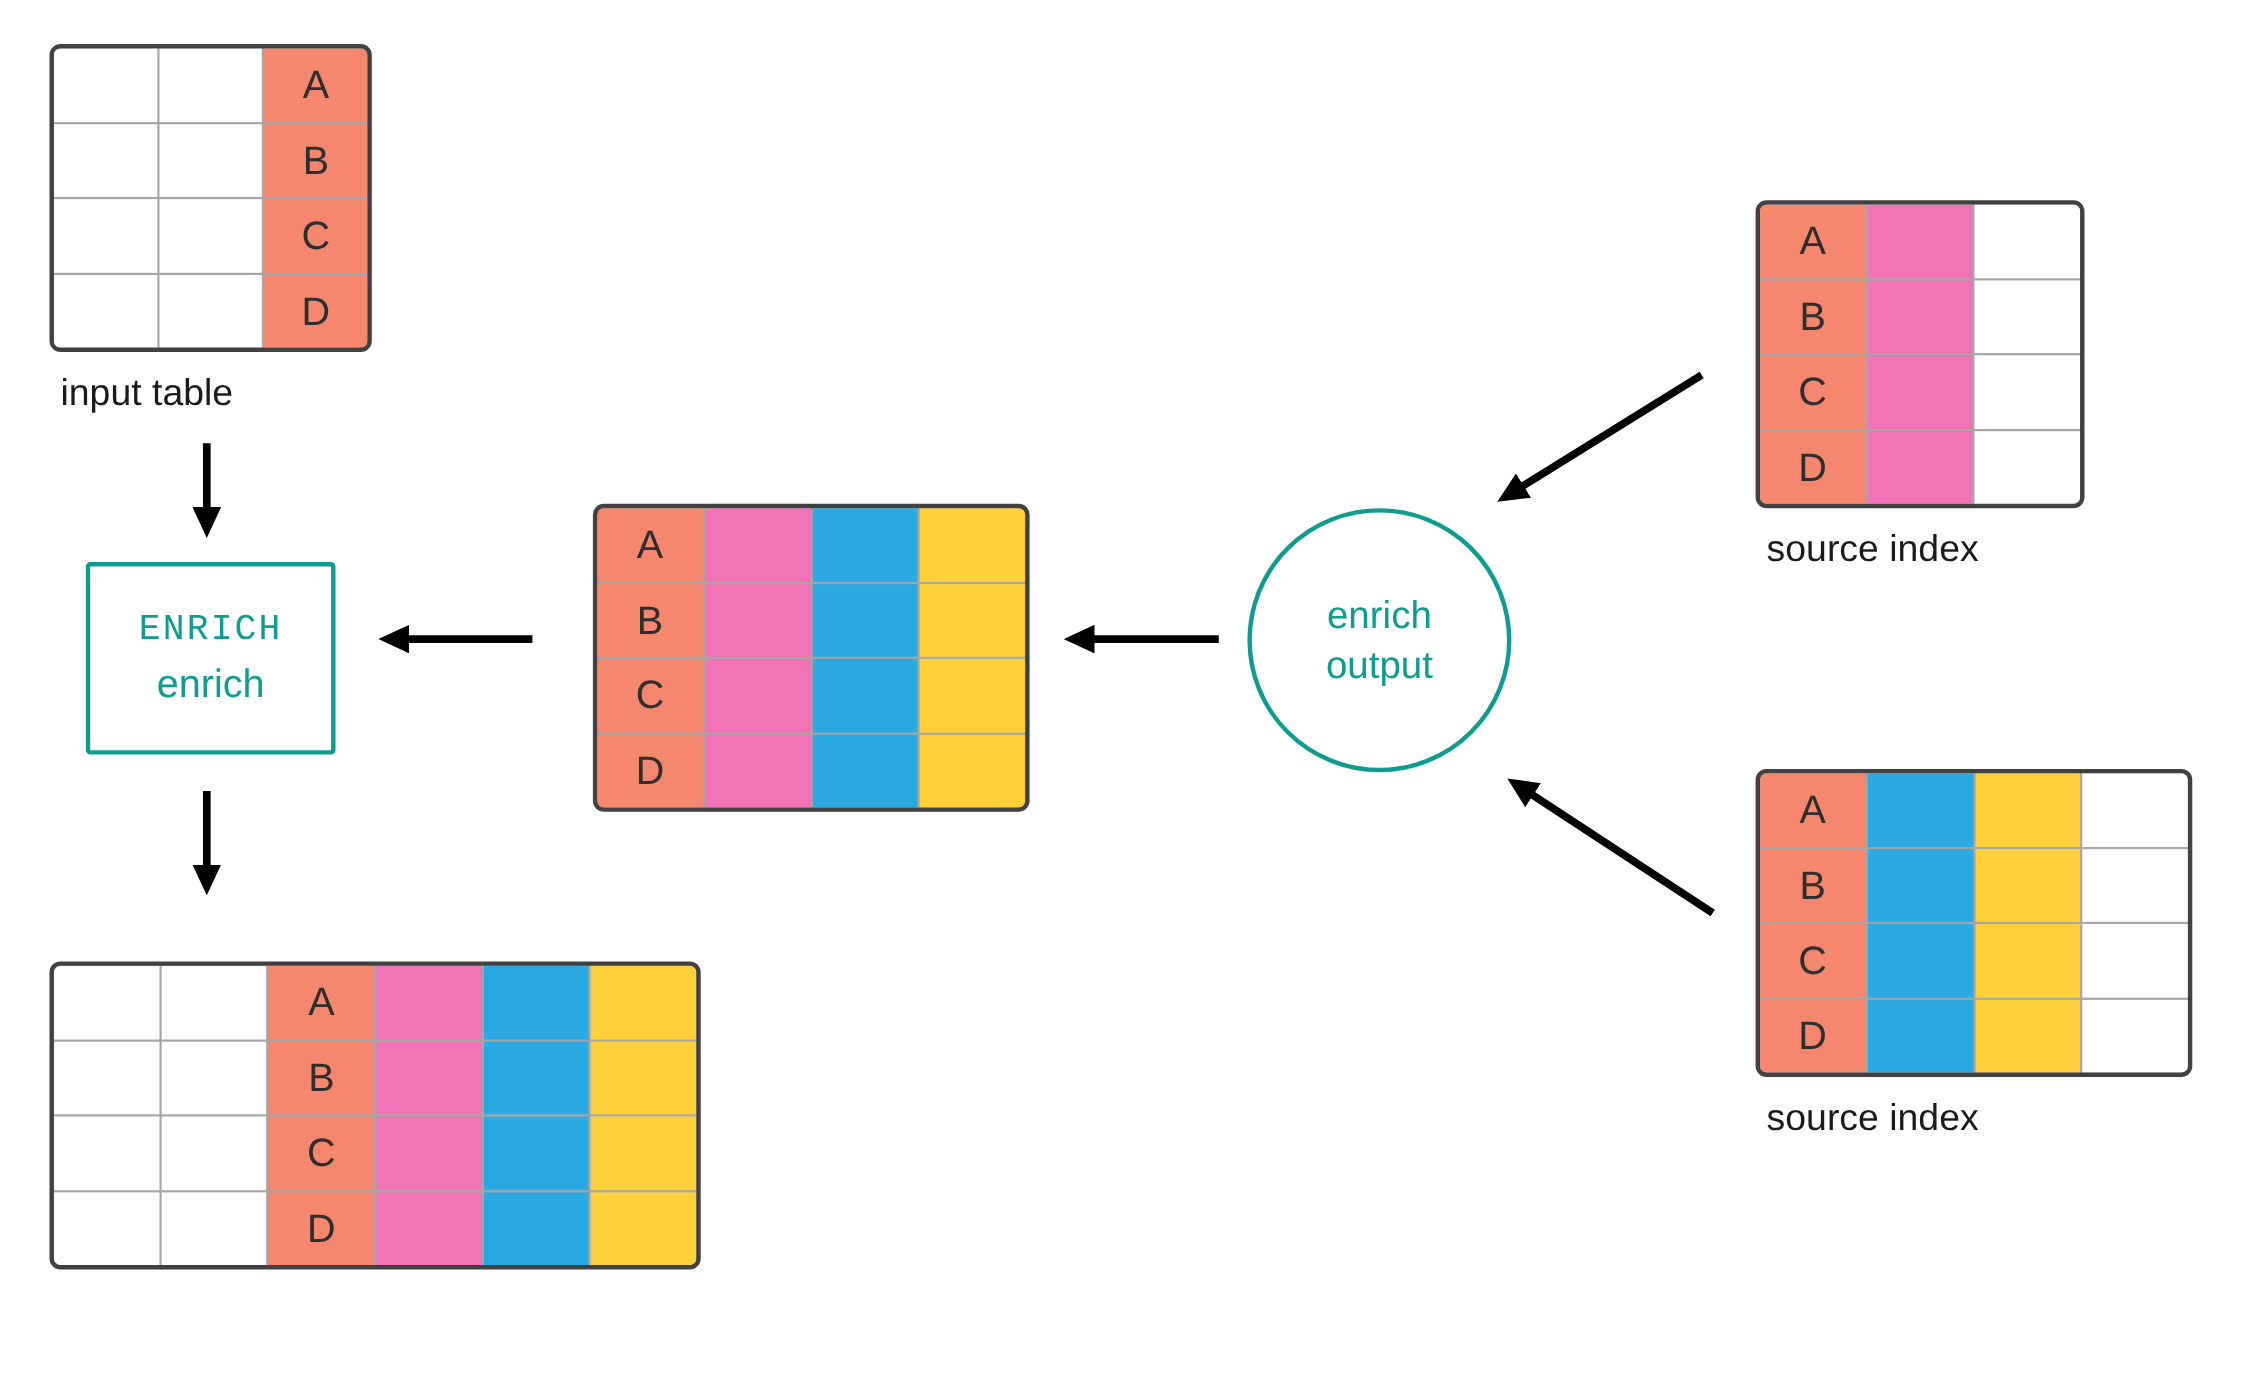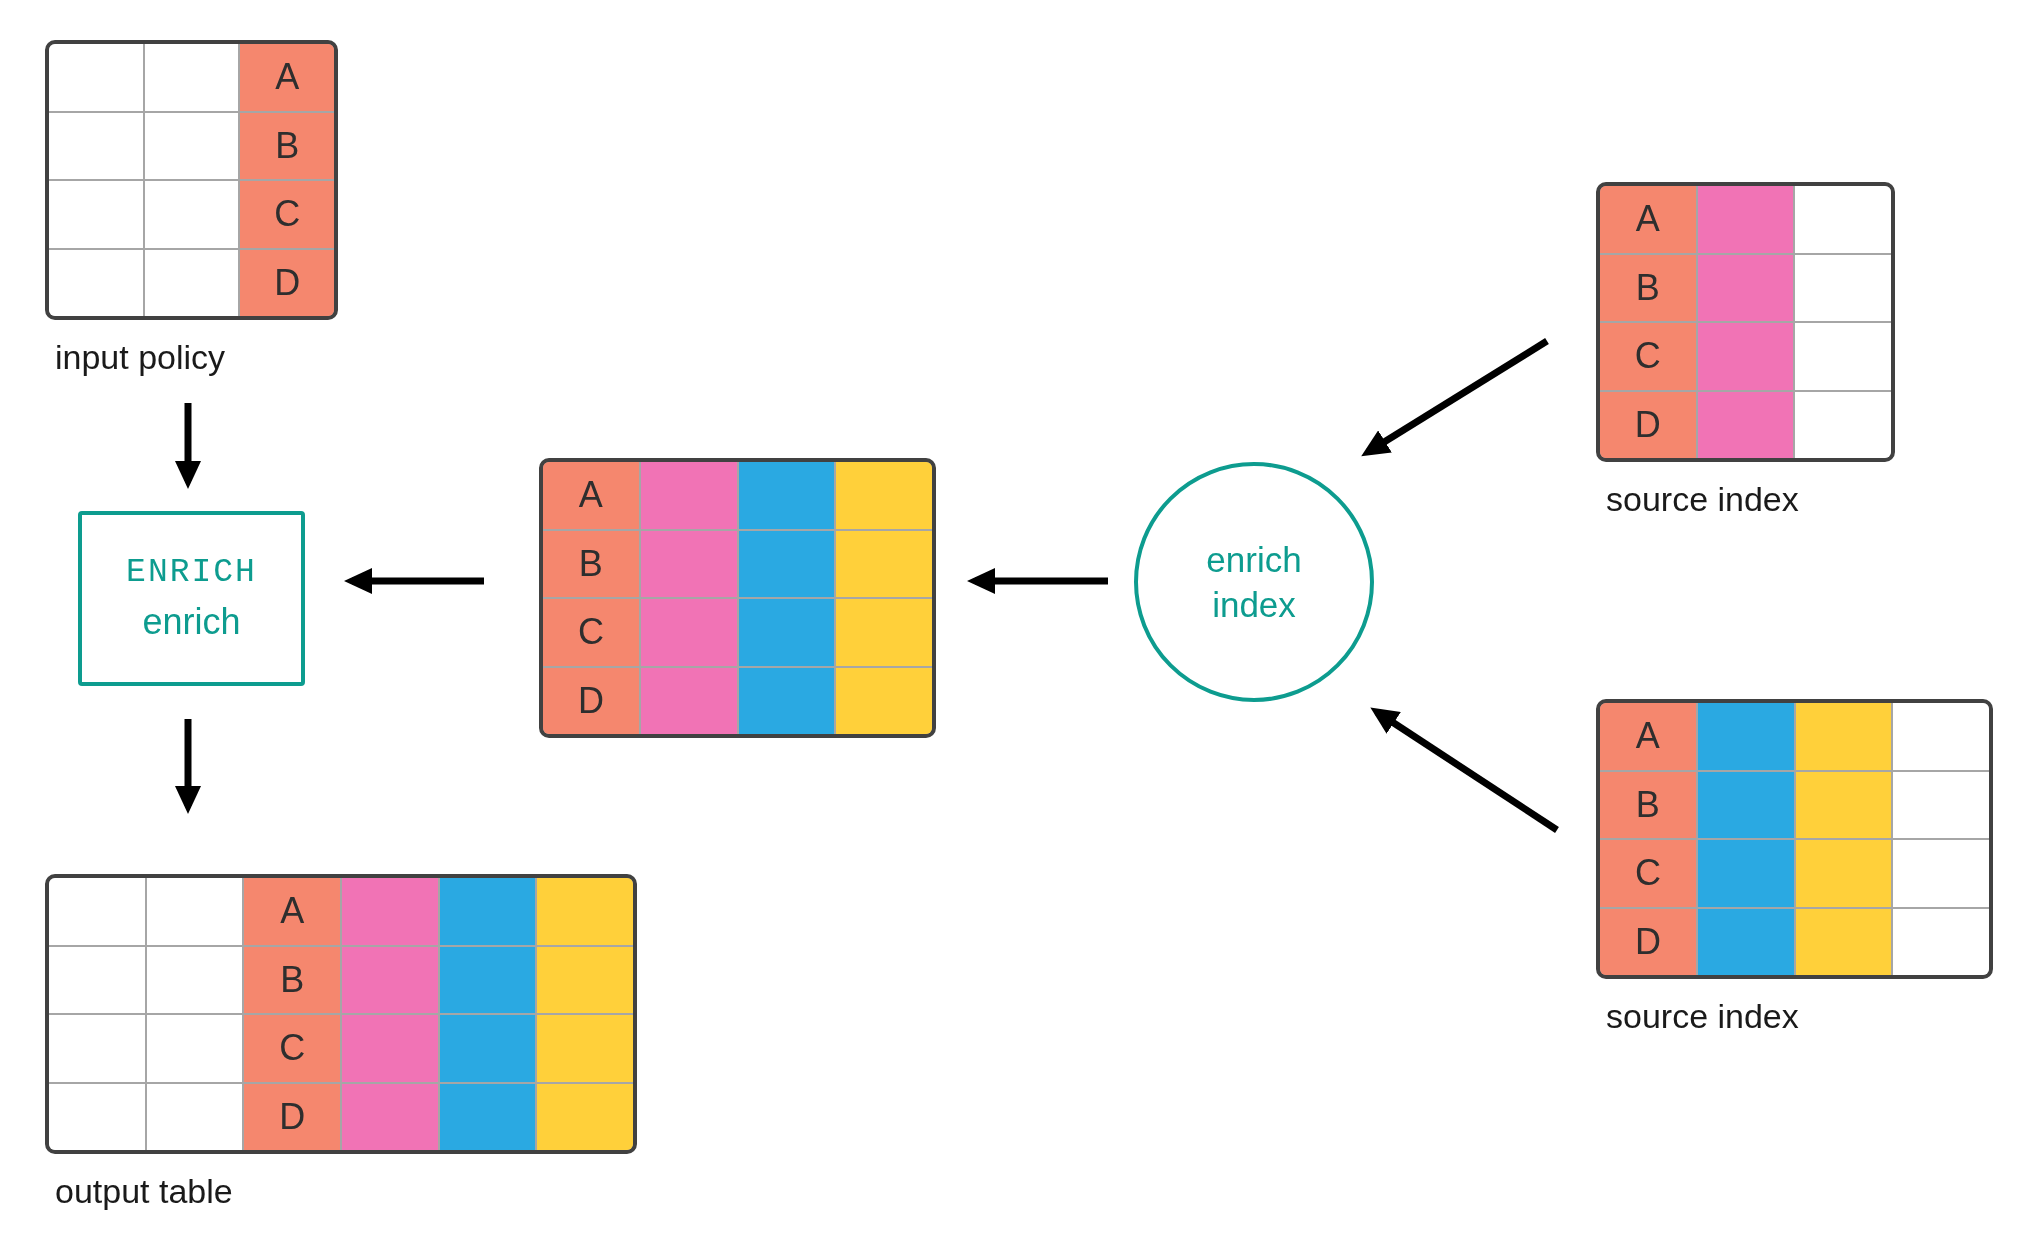--- a/index.html
+++ b/index.html
@@ -112,21 +112,21 @@
         <div class="cell" style="background: rgb(255, 255, 255);"></div>
         <div class="cell" style="background: rgb(255, 255, 255);"></div>
         <div class="cell" style="background: rgb(245, 135, 110);">B</div>
         <div class="cell" style="background: rgb(255, 255, 255);"></div>
         <div class="cell" style="background: rgb(255, 255, 255);"></div>
         <div class="cell" style="background: rgb(245, 135, 110);">C</div>
         <div class="cell" style="background: rgb(255, 255, 255);"></div>
         <div class="cell" style="background: rgb(255, 255, 255);"></div>
         <div class="cell" style="background: rgb(245, 135, 110);">D</div>
       </div>
-    <div class="table-label">input policy</div>
+    <div class="table-label">input table</div>
   </div>
 
   <div class="enrich-command-box">
     <span class="mono">ENRICH</span>
     <span class="sans">enrich</span>
   </div>
 
   <div class="node" style="left:45px; top:874px; width:592px;">
     <div class="table" style="width: 592px; height: 280px; grid-template-columns: repeat(6, 1fr); grid-template-rows: repeat(4, 1fr);">
         <div class="cell" style="background: rgb(255, 255, 255);"></div>
@@ -147,21 +147,20 @@
         <div class="cell" style="background: rgb(241, 115, 181);"></div>
         <div class="cell" style="background: rgb(42, 169, 226);"></div>
         <div class="cell" style="background: rgb(255, 208, 58);"></div>
         <div class="cell" style="background: rgb(255, 255, 255);"></div>
         <div class="cell" style="background: rgb(255, 255, 255);"></div>
         <div class="cell" style="background: rgb(245, 135, 110);">D</div>
         <div class="cell" style="background: rgb(241, 115, 181);"></div>
         <div class="cell" style="background: rgb(42, 169, 226);"></div>
         <div class="cell" style="background: rgb(255, 208, 58);"></div>
       </div>
-    <div class="table-label">output table</div>
   </div>
 
   <div class="node" style="left:539px; top:458px; width:397px;">
     <div class="table" style="width: 397px; height: 280px; grid-template-columns: repeat(4, 1fr); grid-template-rows: repeat(4, 1fr);">
         <div class="cell" style="background: rgb(245, 135, 110);">A</div>
         <div class="cell" style="background: rgb(241, 115, 181);"></div>
         <div class="cell" style="background: rgb(42, 169, 226);"></div>
         <div class="cell" style="background: rgb(255, 208, 58);"></div>
         <div class="cell" style="background: rgb(245, 135, 110);">B</div>
         <div class="cell" style="background: rgb(241, 115, 181);"></div>
@@ -173,21 +172,21 @@
         <div class="cell" style="background: rgb(255, 208, 58);"></div>
         <div class="cell" style="background: rgb(245, 135, 110);">D</div>
         <div class="cell" style="background: rgb(241, 115, 181);"></div>
         <div class="cell" style="background: rgb(42, 169, 226);"></div>
         <div class="cell" style="background: rgb(255, 208, 58);"></div>
       </div>
   </div>
 
   <div class="enrich-policy-circle">
     <span>enrich</span>
-    <span>index</span>
+    <span>output</span>
   </div>
 
   <div class="node" style="left:1596px; top:182px; width:299px;">
     <div class="table" style="width: 299px; height: 280px; grid-template-columns: repeat(3, 1fr); grid-template-rows: repeat(4, 1fr);">
         <div class="cell" style="background: rgb(245, 135, 110);">A</div>
         <div class="cell" style="background: rgb(241, 115, 181);"></div>
         <div class="cell" style="background: rgb(255, 255, 255);"></div>
         <div class="cell" style="background: rgb(245, 135, 110);">B</div>
         <div class="cell" style="background: rgb(241, 115, 181);"></div>
         <div class="cell" style="background: rgb(255, 255, 255);"></div>

